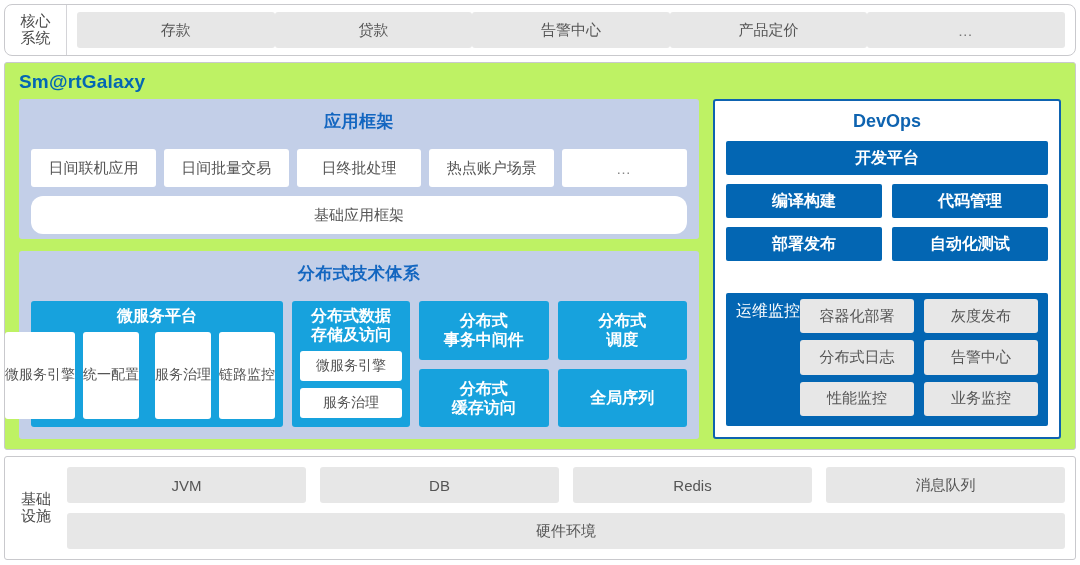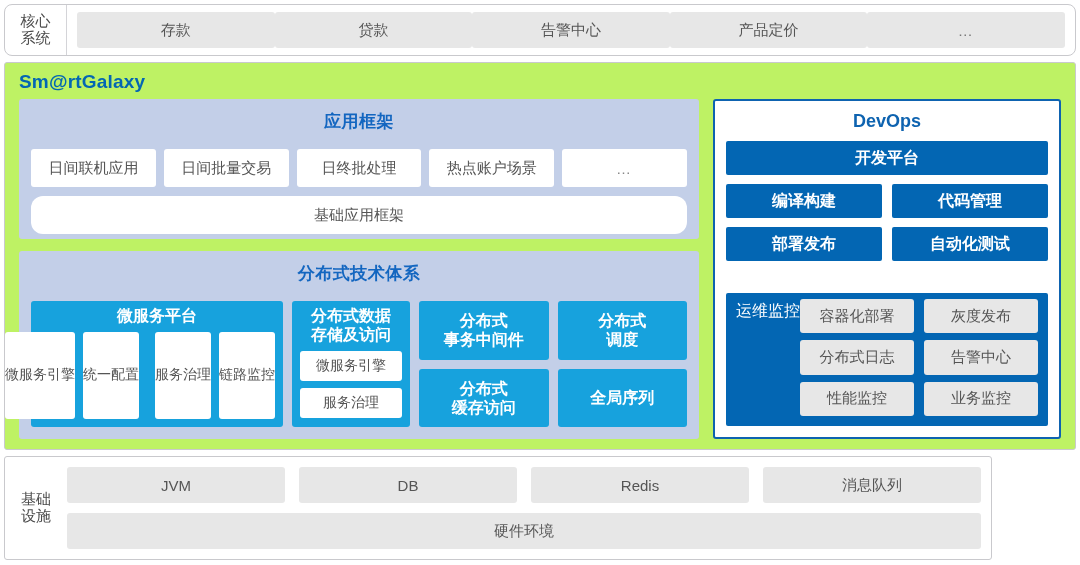--- a/index.html
+++ b/index.html
@@ -127,21 +127,21 @@
   }
   .ops-title{
     text-align:center;color:#fff;font-size:16px;padding:2px 0 7px;
   }
   .ops-grid{flex:1;display:flex;flex-direction:column;gap:7px;}
   .ops-row{display:flex;gap:10px;flex:1;}
   .ops-row .chip{flex:1;font-size:15px;}
 
   
   .infra{
-    position:absolute;left:4px;top:456px;width:988px;height:104px;
+    position:absolute;left:4px;top:456px;width:1072px;height:104px;
     border:1px solid #c9c9cd;border-radius:3px;background:#fff;
     display:flex;align-items:center;box-sizing:border-box;
   }
   .infra-label{
     width:62px;min-width:62px;
     display:flex;flex-direction:column;align-items:center;justify-content:center;
     font-size:15px;color:#4a4a4a;line-height:1.12;
   }
   .infra-body{flex:1;padding:0 10px 0 0;box-sizing:border-box;}
   .infra-row{display:flex;gap:14px;height:36px;}

